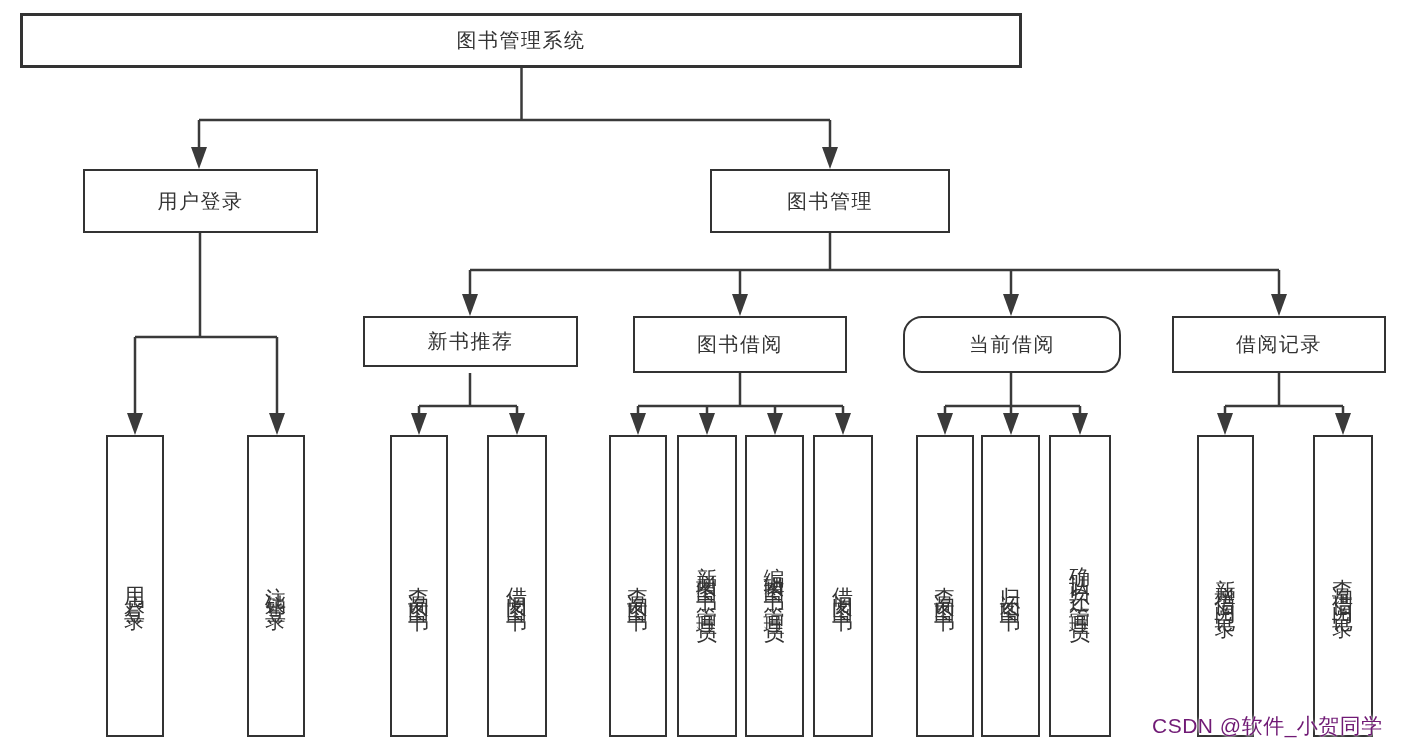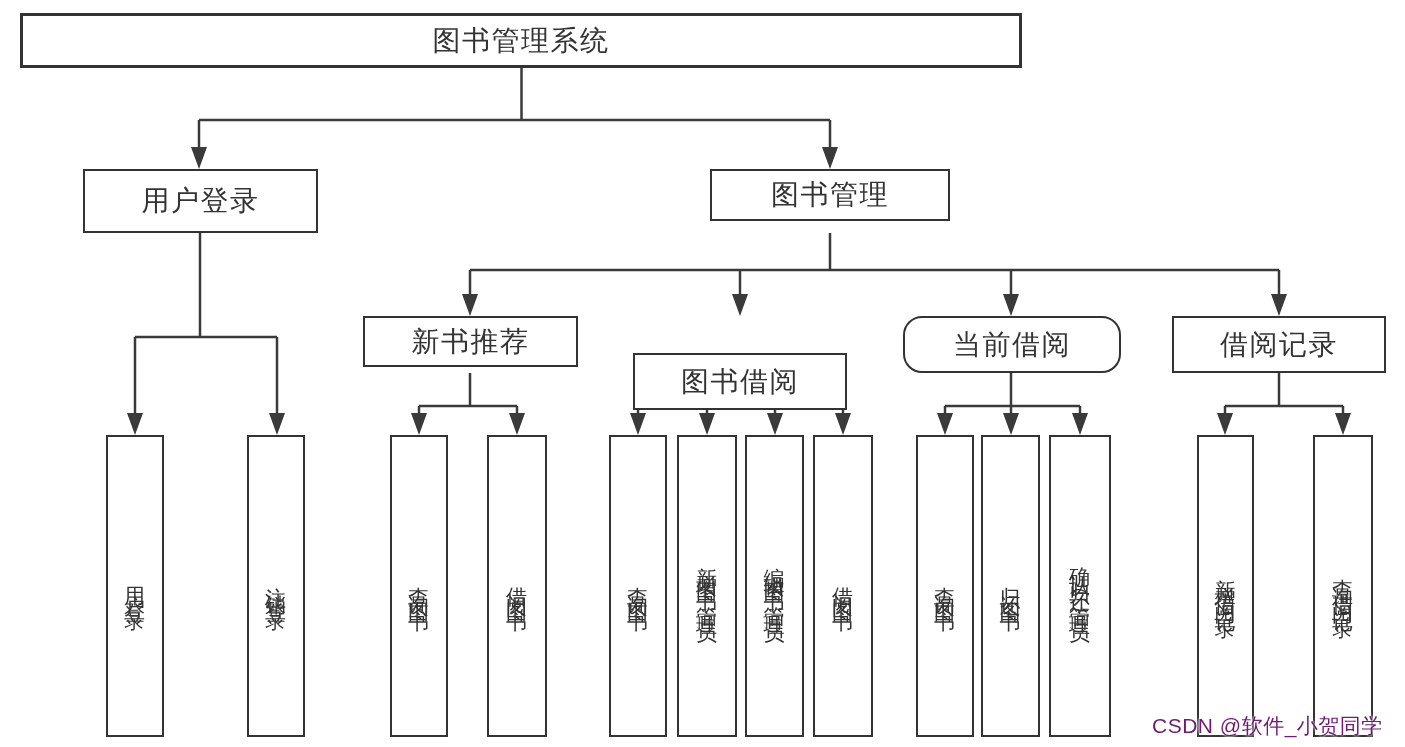--- a/index.html
+++ b/index.html
@@ -28,21 +28,21 @@
     background: #ffffff;
     border: 2px solid #333333;
     color: #333333;
     display: flex;
     align-items: center;
     justify-content: center;
     z-index: 2;
   }
   .node.root { border-width: 3px; }
   .h-label {
-    font-size: 28px;
+    font-size: 20px;
     letter-spacing: 1.5px;
     white-space: nowrap;
   }
   .leaf .v-label {
     writing-mode: vertical-rl;
     text-orientation: mixed;
     font-size: 21px;
     letter-spacing: 8px;
     line-height: 1;
     white-space: nowrap;
@@ -119,28 +119,28 @@
       <polygon points="1335,413 1351,413 1343,435" fill="#3a3a3a"></polygon>
     </svg>
 
   <div class="node root" style="left:20px; top:13px; width:1002px; height:55px;">
     <span class="h-label">图书管理系统</span>
   </div>
 
   <div class="node" style="left:83px; top:169px; width:235px; height:64px;">
     <span class="h-label">用户登录</span>
   </div>
-  <div class="node" style="left:710px; top:169px; width:240px; height:52px;">
+  <div class="node" style="left:710px; top:169px; width:240px; height:64px;">
     <span class="h-label">图书管理</span>
   </div>
 
   <div class="node" style="left:363px; top:316px; width:215px; height:51px;">
     <span class="h-label">新书推荐</span>
   </div>
-  <div class="node" style="left:633px; top:316px; width:214px; height:57px;margin-top:37px;">
+  <div class="node" style="left:633px; top:316px; width:214px; height:57px;">
     <span class="h-label">图书借阅</span>
   </div>
   <div class="node" style="left:903px; top:316px; width:218px; height:57px;border-radius:19px;">
     <span class="h-label">当前借阅</span>
   </div>
   <div class="node" style="left:1172px; top:316px; width:214px; height:57px;">
     <span class="h-label">借阅记录</span>
   </div>
 
   <div class="node leaf" style="left:106px; top:435px; width:58px; height:302px;">

